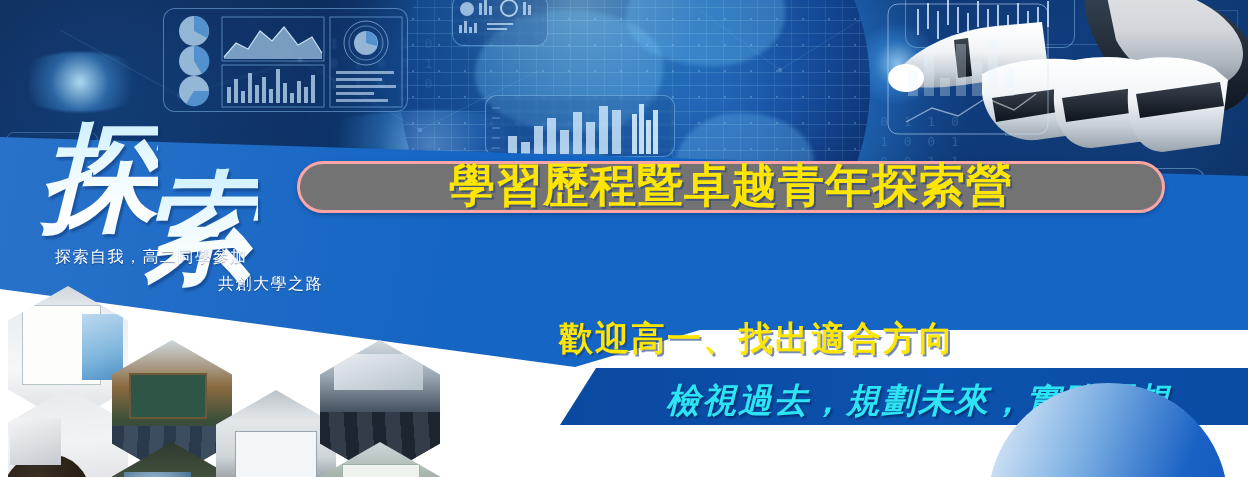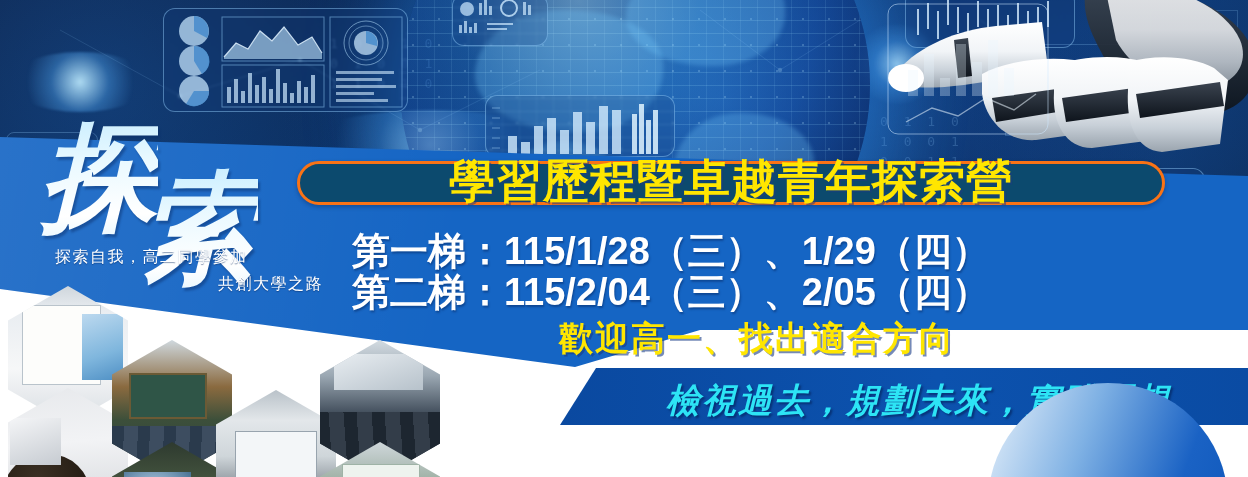--- a/index.html
+++ b/index.html
@@ -100,22 +100,22 @@
 
   .tagline{
     position:absolute; left:55px; top:243px; width:270px;
     color:#ffffff; font-family:"DejaVu Serif", serif; font-size:16px;
     line-height:27px; letter-spacing:1.5px;
     text-shadow:0 1px 1px rgba(6,40,95,.5);
   }
   .tagline .l2{ display:block; text-align:right; padding-right:2px; }
 
   .title-pill{
-    position:absolute; left:297px; top:161px; width:868px; height:44px;
-    background:#0c4a6e; border:3px solid #f97316; border-radius:32px;
+    position:absolute; left:297px; top:161px; width:868px; height:52px;
+    background:#737373; border:3px solid #fca5a5; border-radius:32px;
     box-shadow:0 2px 4px rgba(0,20,60,.30);
   }
   .title-pill .title-text{
     position:absolute; left:0; right:0; top:50%; transform:translateY(-52%);
     text-align:center;
     color:#FFE600;
     font-family:"DejaVu Sans", sans-serif; font-weight:700;
     font-size:46px; letter-spacing:1px; white-space:nowrap;
     text-shadow:2px 2px 0 rgba(30,60,130,.55);
   }
@@ -532,24 +532,20 @@
 
   <div class="tagline">
     <span>探索自我，高二同學參加</span>
     <span class="l2">共創大學之路</span>
   </div>
 
   <div class="title-pill">
     <div class="title-text">學習歷程暨卓越青年探索營</div>
   </div>
 
-  <div class="dates">
-    <span class="row">第一梯：115/1/28（三）、1/29（四）</span>
-    <span class="row">第二梯：115/2/04（三）、2/05（四）</span>
-  </div>
 
   <div class="welcome">歡迎高一、找出適合方向</div>
 
   <div class="ribbon"></div>
   <div class="ribbon-text">檢視過去，規劃未來，實踐理想</div>
 
   <div class="corner-dome"></div>
 
 </div>
 

